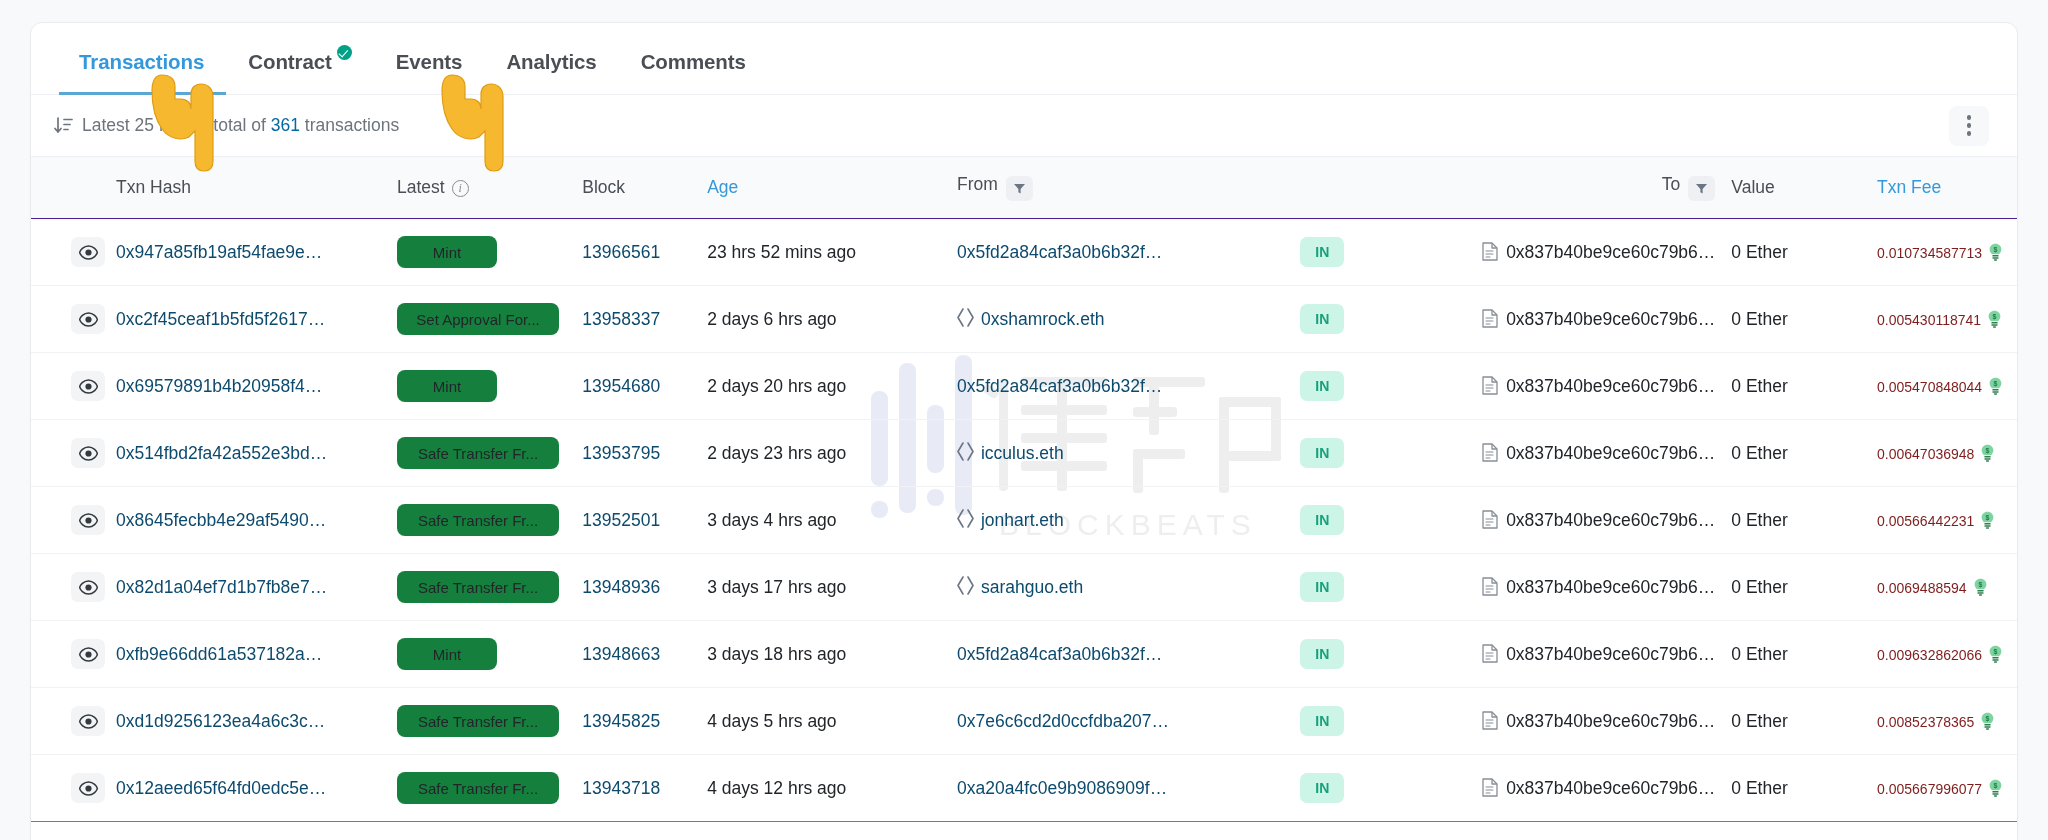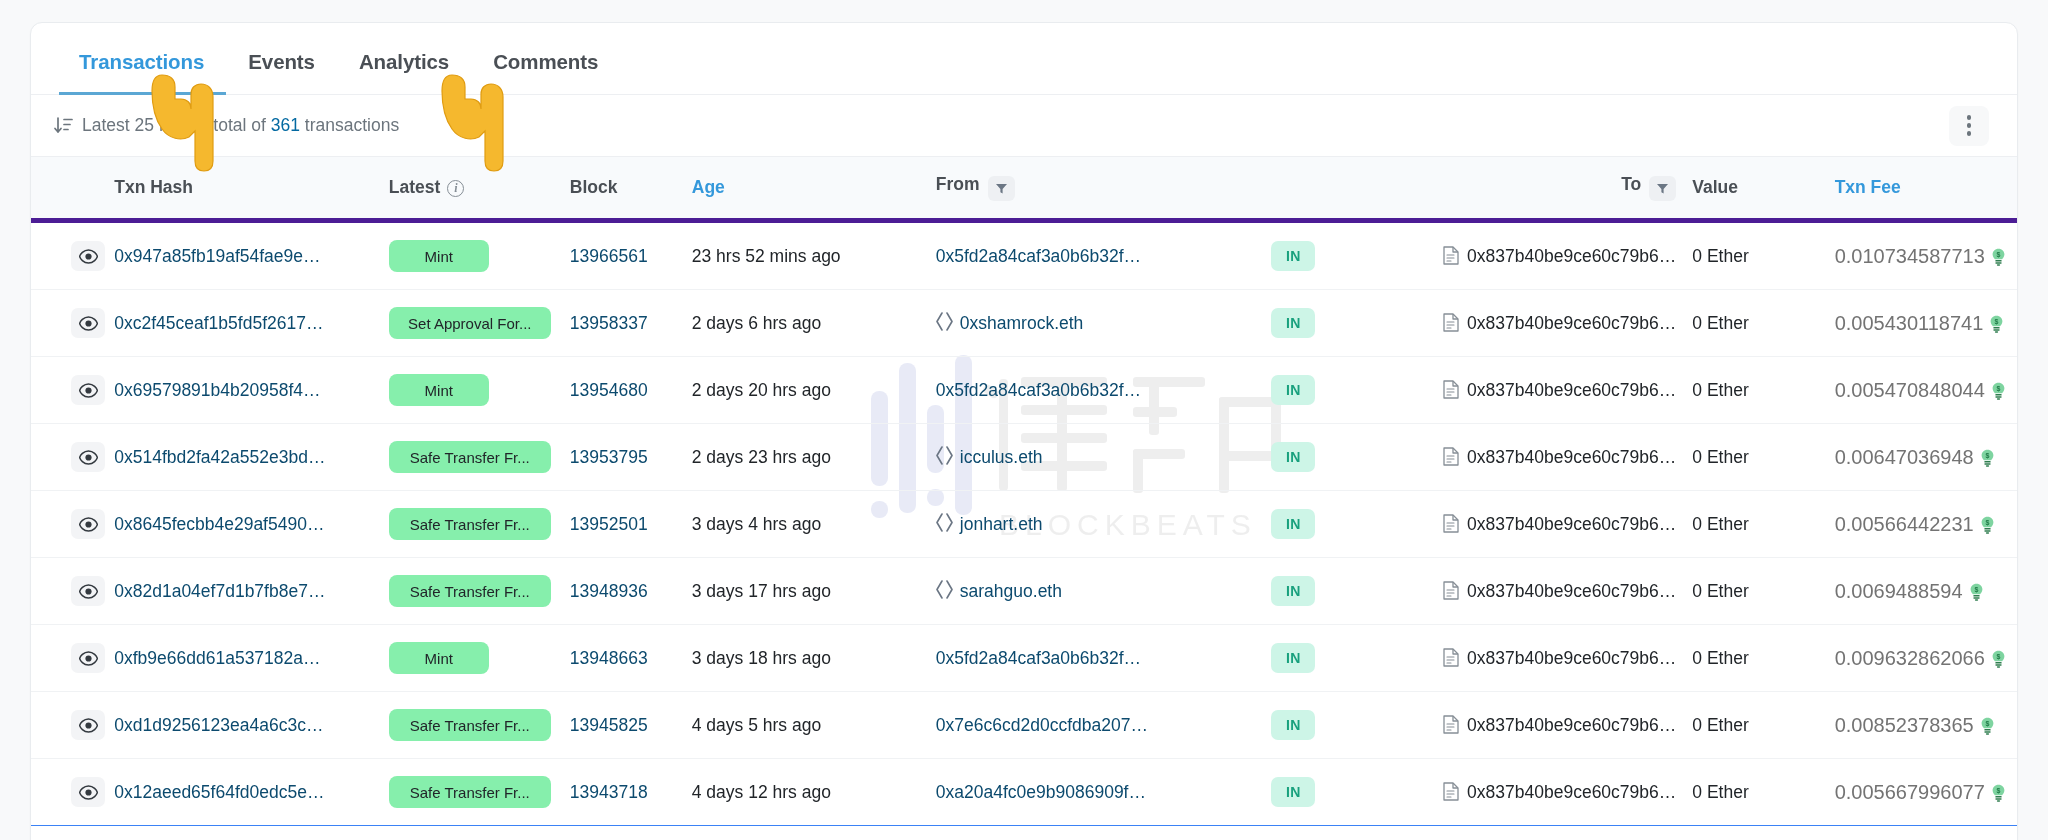--- a/index.html
+++ b/index.html
@@ -118,27 +118,27 @@
     gap: 3.5px;
     cursor: pointer;
   }
   .kebab i { width: 4.5px; height: 4.5px; border-radius: 50%; background: #6c757d; display:block; }
 
   
   table { width: 100%; border-collapse: collapse; position: relative; z-index: 1; }
   thead th {
     background: #f8fafc;
     font-size: 17.5px;
-    font-weight: bold;
+    font-weight: normal;
     color: #4a4f55;
     text-align: left;
     padding: 17px 8px;
     height: 56px;
     white-space: nowrap;
-    border-bottom: 5px solid #4c1d95;
+    border-bottom: 1px solid #4c1d95;
   }
   thead th.link { color: #3498db; }
   tbody td {
     font-size: 17.5px;
     color: #212529;
     padding: 17px 8px;
     height: 65px;
     border-bottom: 1px solid #f0f2f4;
     white-space: nowrap;
     vertical-align: middle;
@@ -167,21 +167,21 @@
 
   .badge {
     display: inline-flex;
     align-items: center;
     justify-content: center;
     min-width: 100px;
     max-width: 162px;
     height: 32px;
     padding: 0 13px;
     border-radius: 8px;
-    background: #86efac;
+    background: #15803d;
     color: #212529;
     font-size: 15px;
     overflow: hidden;
     white-space: nowrap;
     cursor: pointer;
   }
   .badge.wide { min-width: 162px; }
 
   .dir {
     display: inline-flex;
@@ -191,21 +191,21 @@
     background: #cdf5e7;
     color: #18a07d;
     font-size: 14px;
     font-weight: bold;
     letter-spacing: .3px;
   }
 
   .ens-icon { display:inline-block; vertical-align: -2px; margin-right: 7px; }
   .doc-icon { display:inline-block; vertical-align: -3px; margin-right: 8px; }
 
-  .fee { color: #737373; font-size: 20px; }
+  .fee { color: #7f1d1d; font-size: 14px; }
   .bulb { display:inline-block; vertical-align: -3px; margin-left: 6px; }
 
   .filter-btn {
     display: inline-flex;
     align-items: center; justify-content: center;
     width: 27px; height: 25px;
     border-radius: 6px;
     background: #eef0f3;
     margin-left: 8px;
     vertical-align: -5px;
@@ -268,20 +268,23 @@
         <rect x="348" y="44" width="62" height="10" rx="3"></rect>
         <rect x="400" y="44" width="10" height="64" rx="3"></rect>
         <rect x="348" y="98" width="62" height="10" rx="3"></rect>
       </g>
       <text x="128" y="182" font-family="Liberation Sans, sans-serif" font-size="30" letter-spacing="6" fill="#ececec">BLOCKBEATS</text>
     </svg>
 
     <div class="tabbar">
       <div class="tab active">
         <span>Transactions</span>
+      </div>
+      <div class="tab">
+        <span>Contract</span><span class="verified"></span>
       </div>
       <div class="tab">
         <span>Events</span>
       </div>
       <div class="tab">
         <span>Analytics</span>
       </div>
       <div class="tab">
         <span>Comments</span>
       </div>

